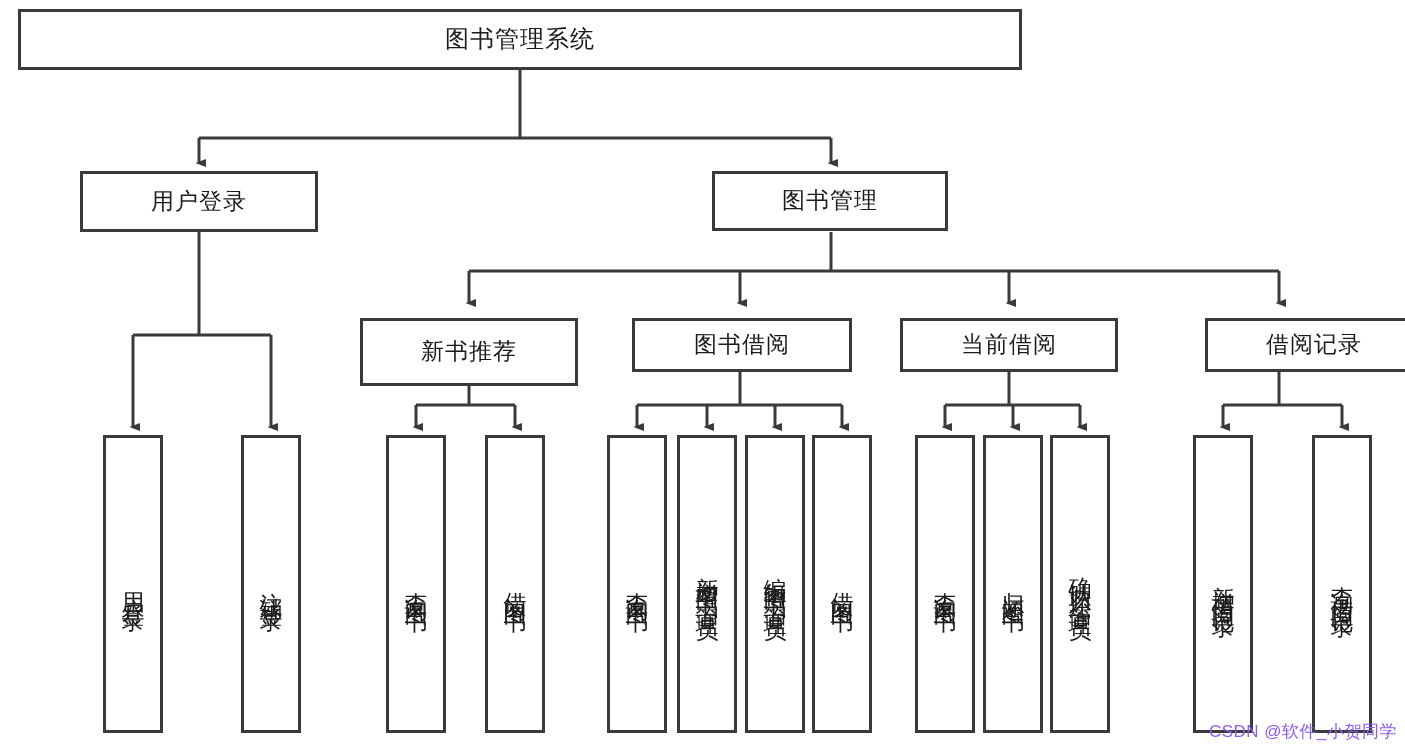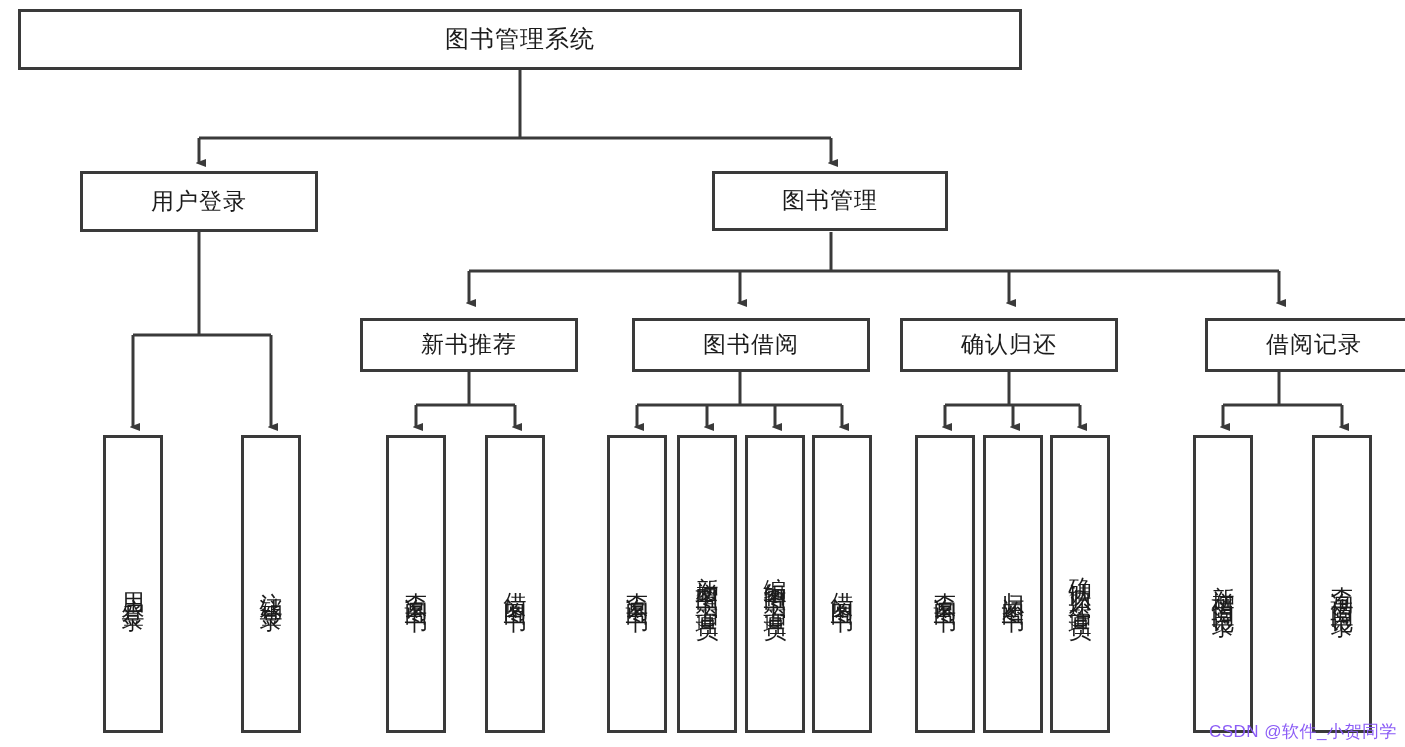--- a/index.html
+++ b/index.html
@@ -118,23 +118,23 @@
       <path d="M1223,405 L1223,427" marker-end="url(#arrowhead)"></path>
       <path d="M1342,405 L1342,427" marker-end="url(#arrowhead)"></path>
     </g>
   </svg>
 
   <div class="node horizontal root" style="left:18px; top:9px; width:1004px; height:61px;">图书管理系统</div>
 
   <div class="node horizontal" style="left:80px; top:171px; width:238px; height:61px;">用户登录</div>
   <div class="node horizontal" style="left:712px; top:171px; width:236px; height:60px;">图书管理</div>
 
-  <div class="node horizontal" style="left:360px; top:318px; width:218px; height:54px;">新书推荐</div>
-  <div class="node horizontal" style="left:632px; top:318px; width:238px; height:54px;">图书借阅</div>
-  <div class="node horizontal" style="left:900px; top:318px; width:218px; height:54px;">确认归还</div>
+  <div class="node horizontal" style="left:360px; top:318px; width:218px; height:68px;">新书推荐</div>
+  <div class="node horizontal" style="left:632px; top:318px; width:220px; height:54px;">图书借阅</div>
+  <div class="node horizontal" style="left:900px; top:318px; width:218px; height:54px;">当前借阅</div>
   <div class="node horizontal" style="left:1170px; top:318px; width:218px; height:54px;margin-left:35px;">借阅记录</div>
 
   <div class="node vertical" style="left:103px; top:435px; width:60px; height:298px;">用户登录</div>
   <div class="node vertical" style="left:241px; top:435px; width:60px; height:298px;">注销登录</div>
 
   <div class="node vertical" style="left:386px; top:435px; width:60px; height:298px;">查询图书</div>
   <div class="node vertical" style="left:485px; top:435px; width:60px; height:298px;">借阅图书</div>
 
   <div class="node vertical" style="left:607px; top:435px; width:60px; height:298px;">查询图书</div>
   <div class="node vertical" style="left:677px; top:435px; width:60px; height:298px;">新增图书（管理员）</div>

